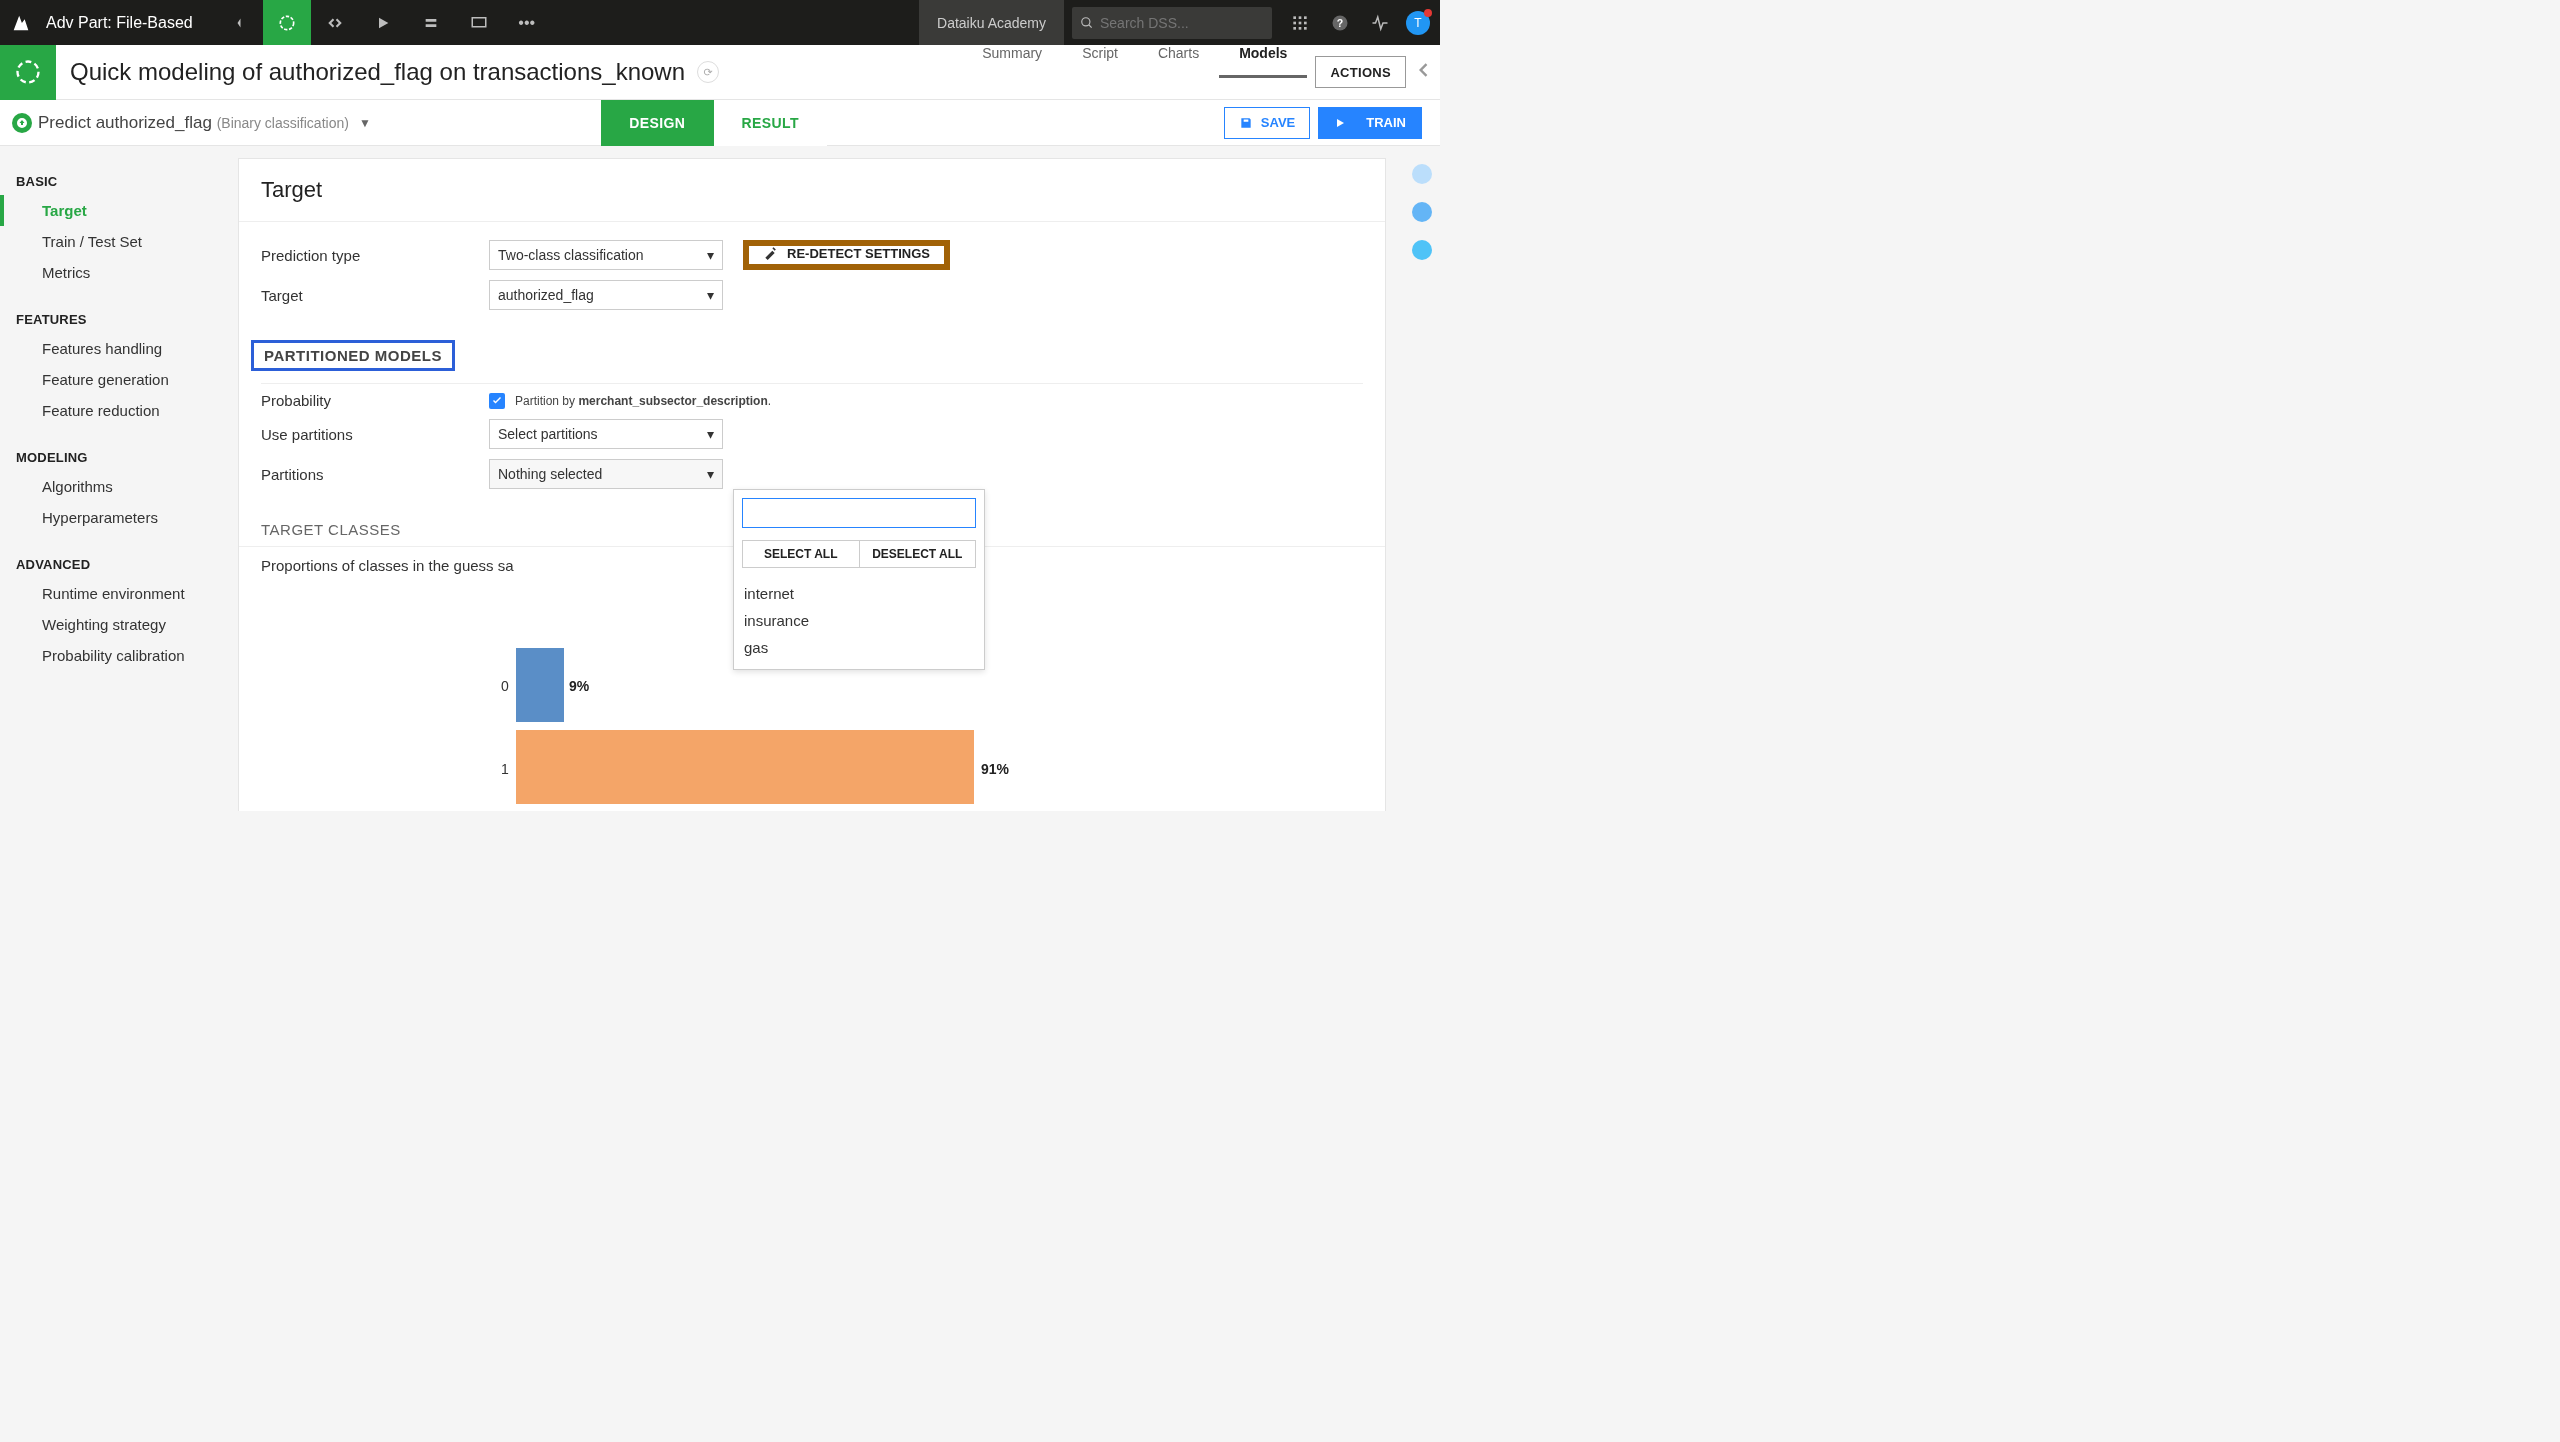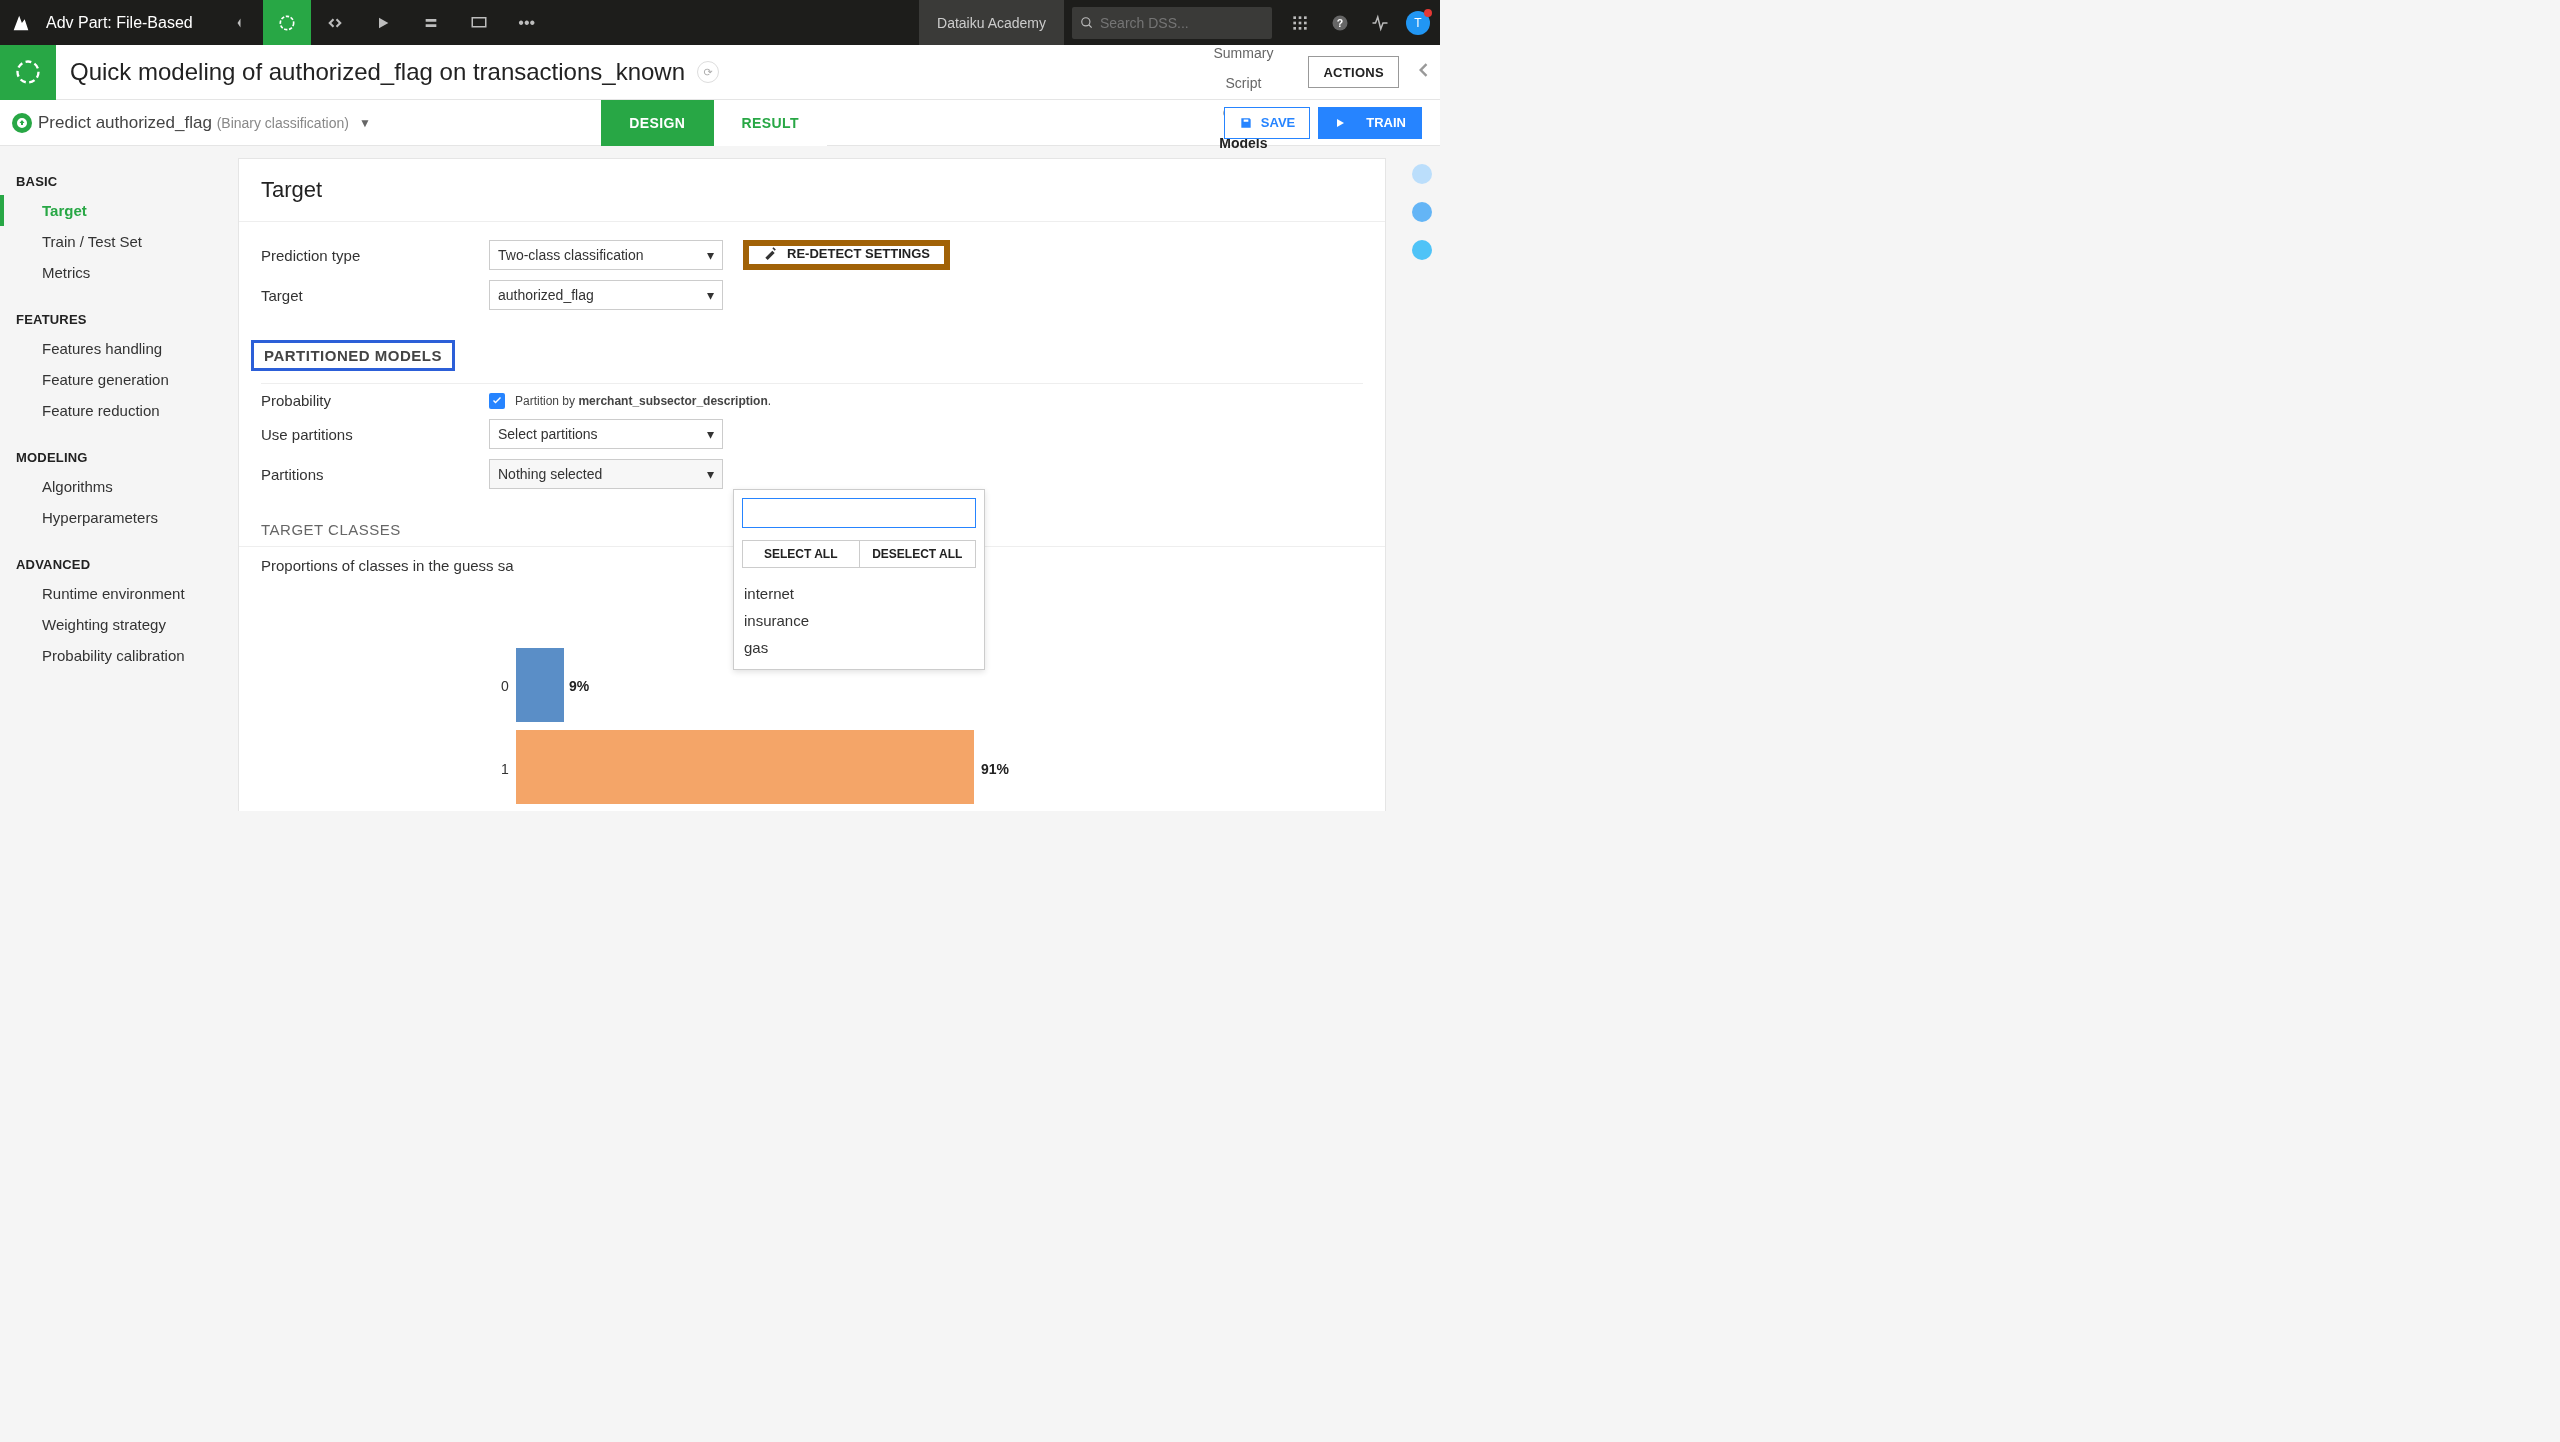--- a/index.html
+++ b/index.html
@@ -17,24 +17,24 @@
 .topbar .search input { background: transparent; border: none; outline: none; color: #ccc; font-size: 14px; margin-left: 6px; width: 150px; }
 .topbar .apps-icon, .topbar .help-icon, .topbar .activity-icon { width: 40px; display: flex; justify-content: center; align-items: center; color: #bbb; }
 .topbar .avatar { width: 24px; height: 24px; border-radius: 50%; background: #2196f3; color: #fff; font-size: 12px; display: flex; align-items: center; justify-content: center; position: relative; margin: 0 10px 0 6px; }
 .topbar .avatar::after { content: ''; position: absolute; top: -2px; right: -2px; width: 8px; height: 8px; background: #e53935; border-radius: 50%; }
 
 
 .header { height: 55px; background: #fff; display: flex; align-items: center; border-bottom: 1px solid #e5e5e5; }
 .header .gear-badge { width: 56px; height: 55px; background: #28a745; display: flex; align-items: center; justify-content: center; }
 .header .h-title { font-size: 24px; margin-left: 14px; color: #222; }
 .header .refresh { margin-left: 12px; width: 22px; height: 22px; border: 1px solid #ddd; border-radius: 50%; display: flex; align-items: center; justify-content: center; color: #aaa; font-size: 11px; }
-.header .tabs { margin-left: auto; display: flex; height: 55px; align-items: center; flex-direction: column; }
+.header .tabs { margin-left: auto; display: flex; height: 55px; align-items: flex-start; }
 .header .tabs .tab { padding: 0 20px 14px 20px; font-size: 14px; color: #666; }
 .header .tabs .tab.active { color: #222; font-weight: 600; border-bottom: 3px solid #666; }
-.header .actions-btn { margin: 0 15px; border: 1px solid #999; height: 32px; padding: 0 14px; display: flex; align-items: center; font-size: 13px; font-weight: 600; letter-spacing: .3px; }
+.header .actions-btn { margin: 0 8px; border: 1px solid #999; height: 32px; padding: 0 14px; display: flex; align-items: center; font-size: 13px; font-weight: 600; letter-spacing: .3px; }
 .header .back { margin-right: 6px; color: #999; }
 
 
 .subheader { height: 46px; background: #fff; display: flex; align-items: center; border-bottom: 1px solid #e5e5e5; }
 .subheader .crumb-icon { width: 20px; height: 20px; background: #28a745; border-radius: 50%; margin-left: 12px; display: flex; align-items: center; justify-content: center; }
 .subheader .crumb { margin-left: 6px; font-size: 17px; color: #444; }
 .subheader .crumb small { color: #888; font-size: 14px; }
 .subheader .caret { margin-left: 10px; color: #666; font-size: 12px; }
 .subheader .mode-tabs { margin-left: auto; display: flex; height: 46px; }
 .subheader .mode-tab { width: 113px; display: flex; align-items: center; justify-content: center; font-size: 14px; font-weight: 700; letter-spacing: .4px; }

